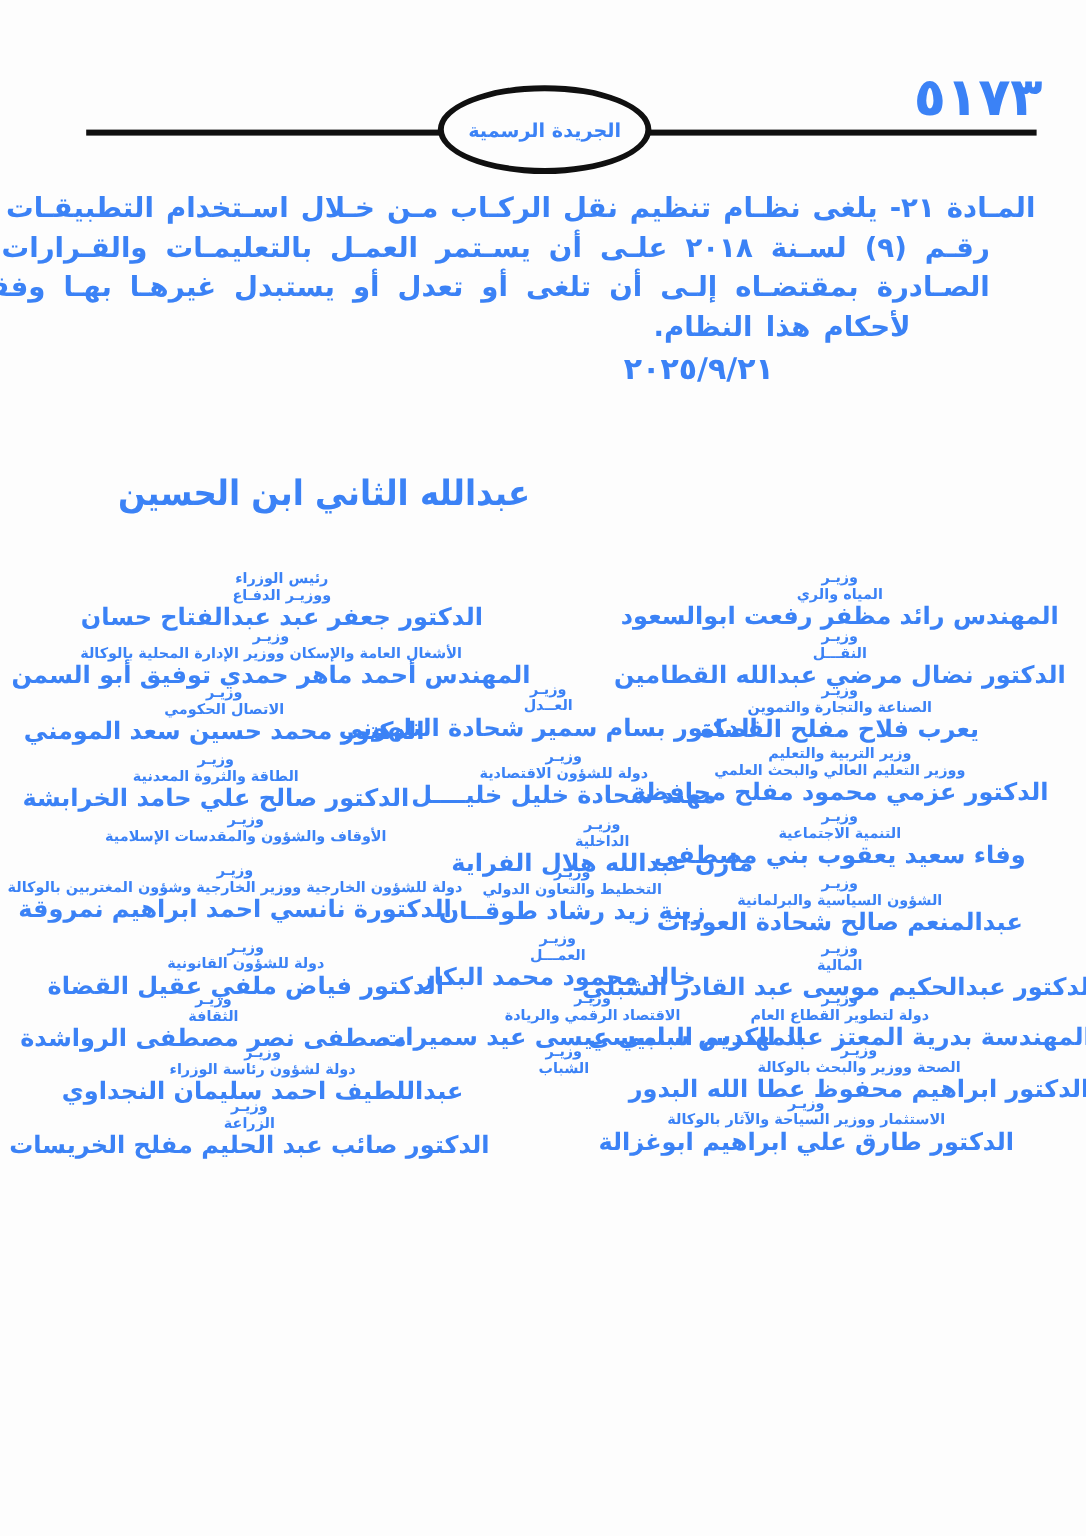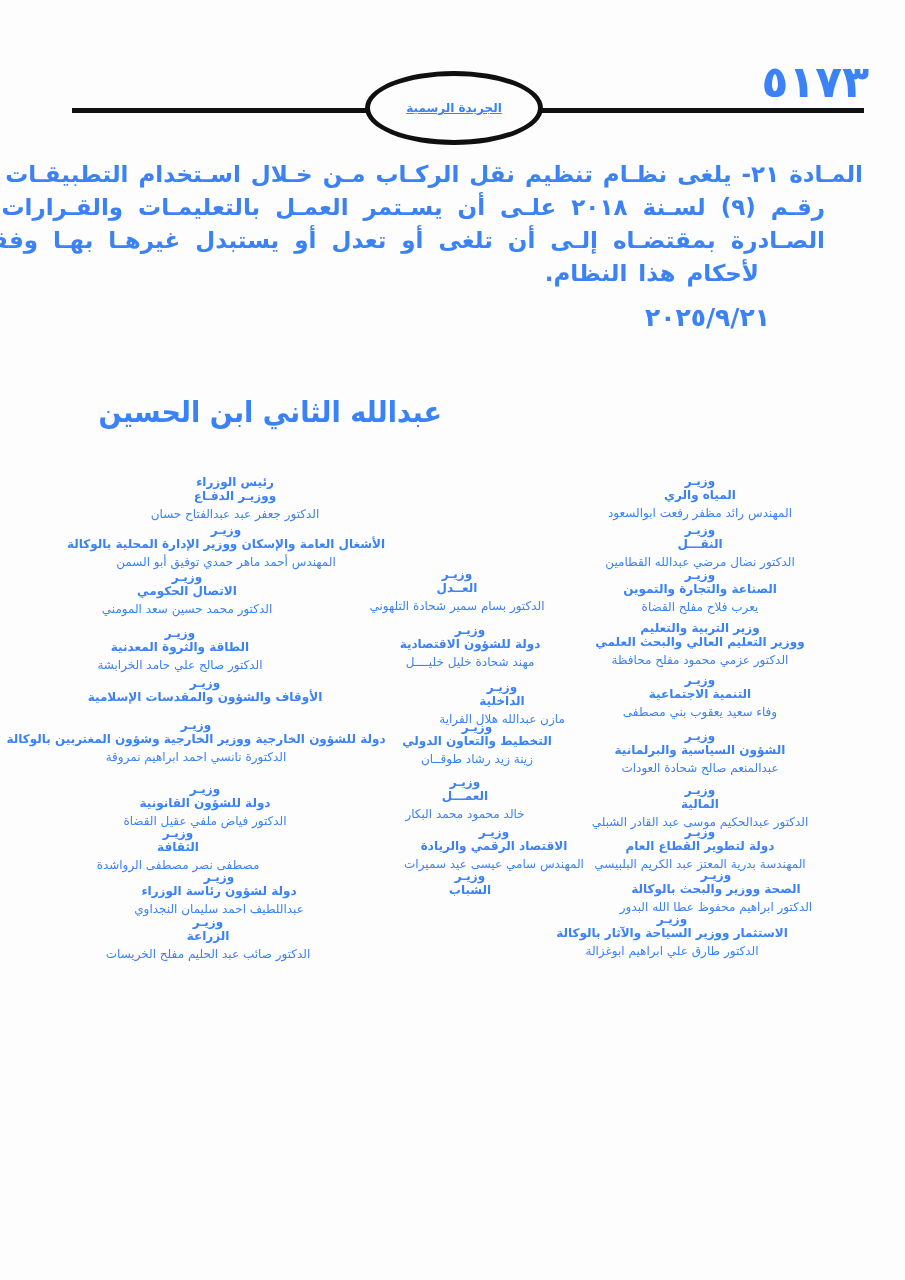--- a/index.html
+++ b/index.html
@@ -22,49 +22,49 @@
     width:792px;height:5px;background:#101010;
   }
   .gazette-seal{
     position:absolute;top:71px;left:365px;
     width:168px;height:64px;
     background:#fdfdfd;
     border:5px solid #101010;
     border-radius:50%;
     display:flex;align-items:center;justify-content:center;
   }
-  .gazette-seal span{font-size:12px;font-weight:bold;text-decoration:underline;}
+  .gazette-seal span{font-size:16px;font-weight:bold;}
   .article{
     position:absolute;top:158px;right:42px;width:800px;
     font-weight:bold;font-size:23px;
   }
   .article .line{
     line-height:33px;white-space:nowrap;text-align:right;word-spacing:2px;
   }
   .article .indent{padding-right:38px;word-spacing:7px;}
   .article .indent-last{padding-right:104px;word-spacing:3px;}
   .article-date{
-    position:absolute;top:303px;left:520px;width:250px;
-    text-align:right;font-size:25px;font-weight:bold;letter-spacing:1px;
+    position:absolute;top:293px;left:520px;width:250px;
+    text-align:left;font-size:25px;font-weight:bold;letter-spacing:1px;
   }
   .signature{
     position:absolute;top:396px;left:182px;width:260px;
     text-align:center;font-size:27px;font-weight:bold;
     white-space:nowrap;transform:scaleY(1.08);
   }
   .ministers{position:absolute;top:0;left:0;width:905px;height:1280px;}
   .minister{
     position:absolute;transform:translateX(-50%);
     text-align:center;direction:rtl;
   }
   .minister .title-line{
     font-size:12px;font-weight:bold;line-height:13.5px;white-space:nowrap;
   }
   .minister .name{
-    font-size:12px;font-weight:normal;line-height:19px;margin-top:2px;white-space:nowrap;
+    font-size:20px;font-weight:bold;line-height:19px;margin-top:2px;white-space:nowrap;
   }
 </style>
 </head>
 <body>
 
 <div class="page">
 
   <div class="page-number">٥١٧٣</div>
 
   <div class="header-rule"></div>

